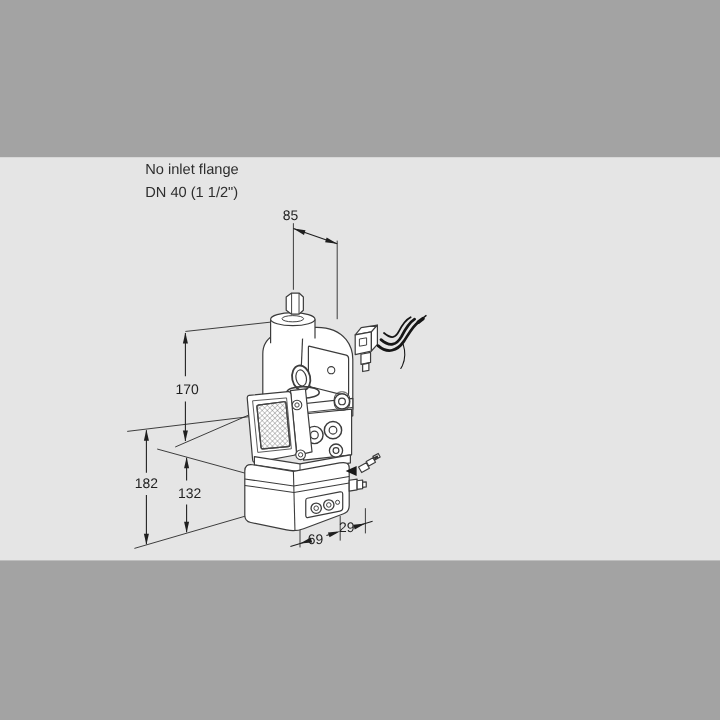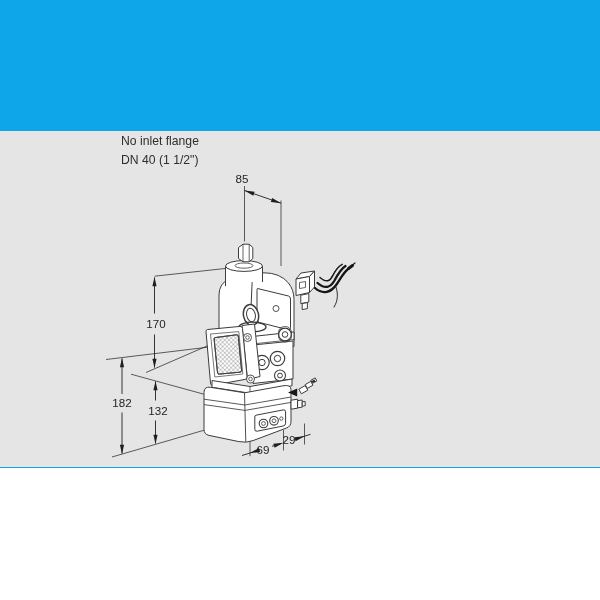--- a/index.html
+++ b/index.html
@@ -1,17 +1,17 @@
 <!DOCTYPE html>
 <html><head>
 <meta charset="utf-8">
 <style>
   html,body{margin:0;padding:0;background:#ffffff;}
   .stage{
-    position:relative;width:600px;height:468px;background:#0ea5e9;overflow:hidden;
+    position:relative;width:600px;height:600px;background:#a3a3a3;overflow:hidden;
     font-family:"Liberation Sans", sans-serif;
   }
   .band{
     position:absolute;left:0;top:131px;width:600px;height:336px;
     background:#e5e5e5;
   }
   .note{
     position:absolute;left:121px;top:132px;
     font-size:12.2px;line-height:19px;color:#2e2e2e;
     white-space:nowrap;

